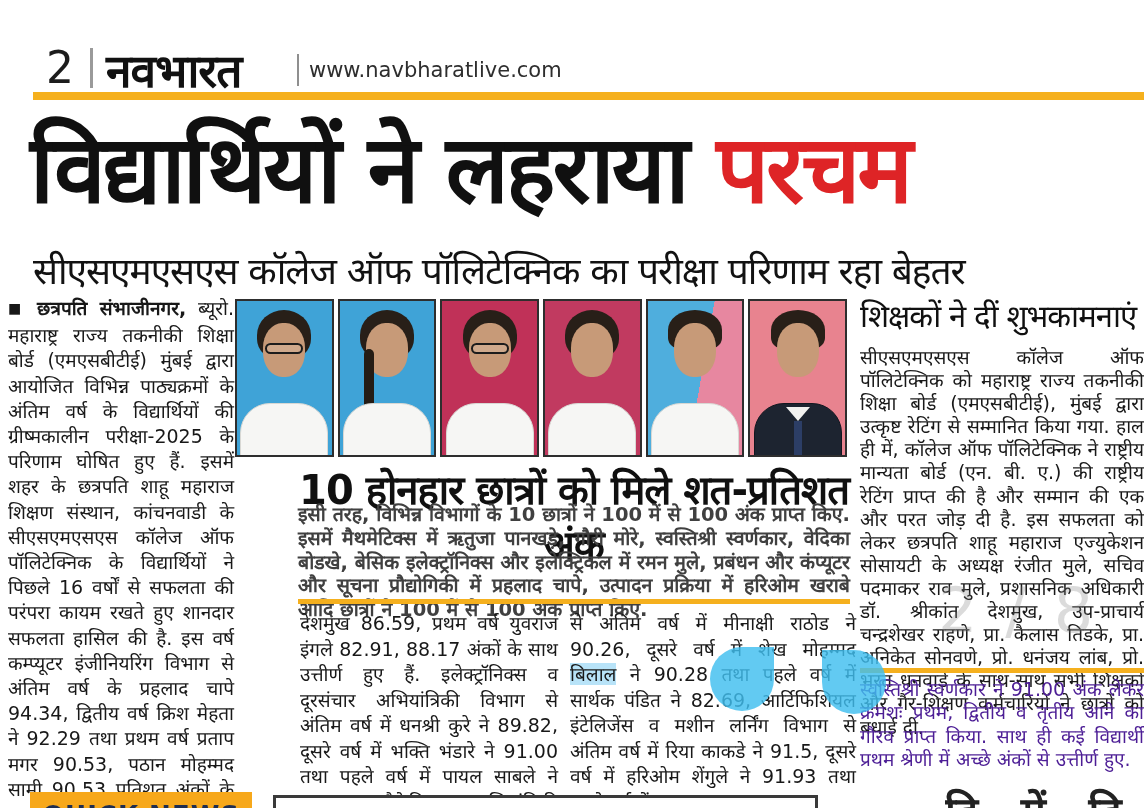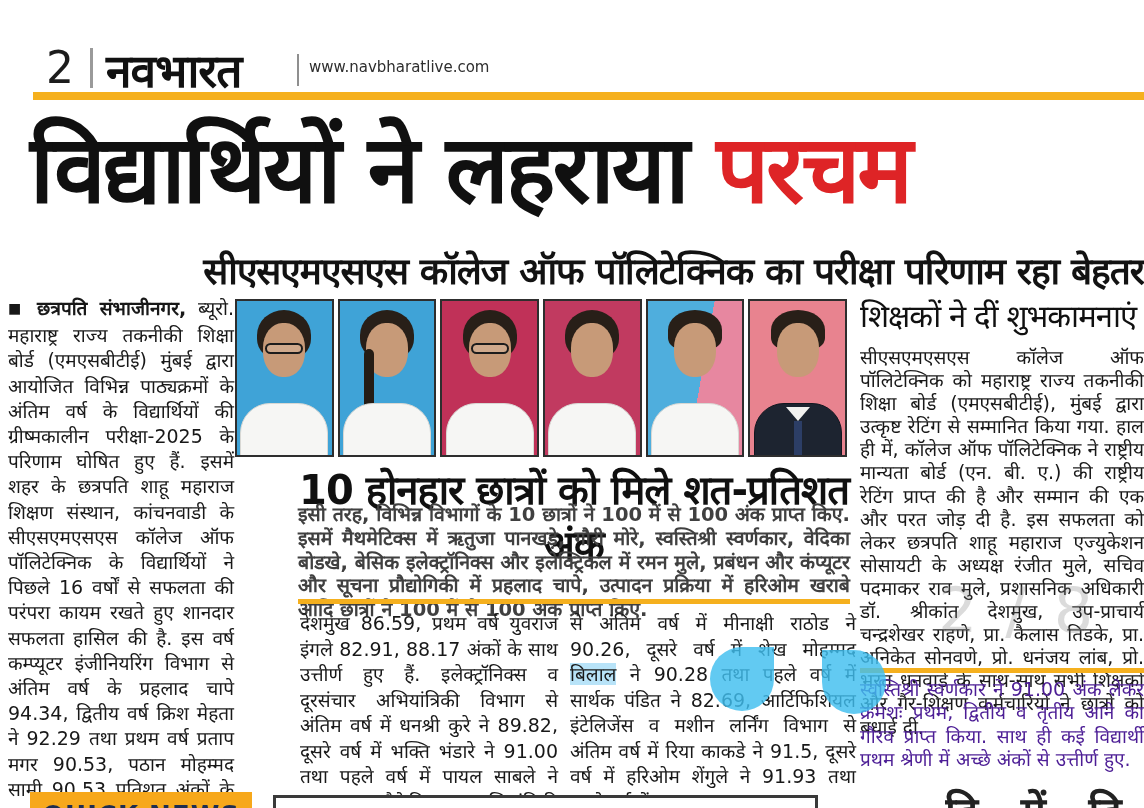--- a/index.html
+++ b/index.html
@@ -15,29 +15,29 @@
   body{font-family:"DejaVu Sans","Liberation Sans",sans-serif;}
   #page{
     position:relative;width:1144px;height:808px;background:#ffffff;
     overflow:hidden;color:#141414;
   }
   
   .pagenum{position:absolute;left:46px;top:42px;font-size:44px;font-weight:400;color:#1c1c1c;}
   .hdr-bar1{position:absolute;left:90px;top:48px;width:3px;height:40px;background:#9a9a9a;}
   .masthead{position:absolute;left:106px;top:38px;font-size:46px;font-weight:900;color:#111;letter-spacing:-1px;}
   .hdr-bar2{position:absolute;left:297px;top:54px;width:2px;height:32px;background:#8f8f8f;}
-  .siteurl{position:absolute;left:309px;top:58px;font-size:15px;color:#2e2e2e;}
+  .siteurl{position:absolute;left:309px;top:58px;font-size:21px;color:#2e2e2e;}
   .rule-top{position:absolute;left:33px;top:92px;width:1111px;height:8px;background:var(--accent-yellow);}
   
   .headline{position:absolute;left:30px;top:100px;width:1114px;height:142px;
     font-size:94px;font-weight:900;letter-spacing:-3px;white-space:nowrap;line-height:140px;
     transform:scaleX(.99);transform-origin:left;color:#101010;}
   .headline .red{color:var(--headline-red);}
   .subheadline{position:absolute;left:33px;top:244px;width:1111px;height:46px;
-    font-size:37px;font-weight:700;white-space:nowrap;letter-spacing:-1px;color:#121212;text-align:right;}
+    font-size:37px;font-weight:400;white-space:nowrap;letter-spacing:-1px;color:#121212;}
   
   .leftcol{position:absolute;left:8px;top:296px;width:226px;font-size:19px;line-height:25.2px;
     text-align:justify;color:#181818;}
   .leftcol .bullet{font-size:14px;position:relative;top:-2px;}
   .leftcol .dateline{font-weight:800;}
   
   .photostrip{position:absolute;left:235px;top:299px;width:612px;height:158px;display:flex;gap:4px;}
   .photo{flex:1;border:2px solid #2e2e2e;position:relative;overflow:hidden;}
   .person{position:absolute;inset:0;}
   .hair{position:absolute;top:9px;left:50%;transform:translateX(-50%);width:54px;height:50px;

